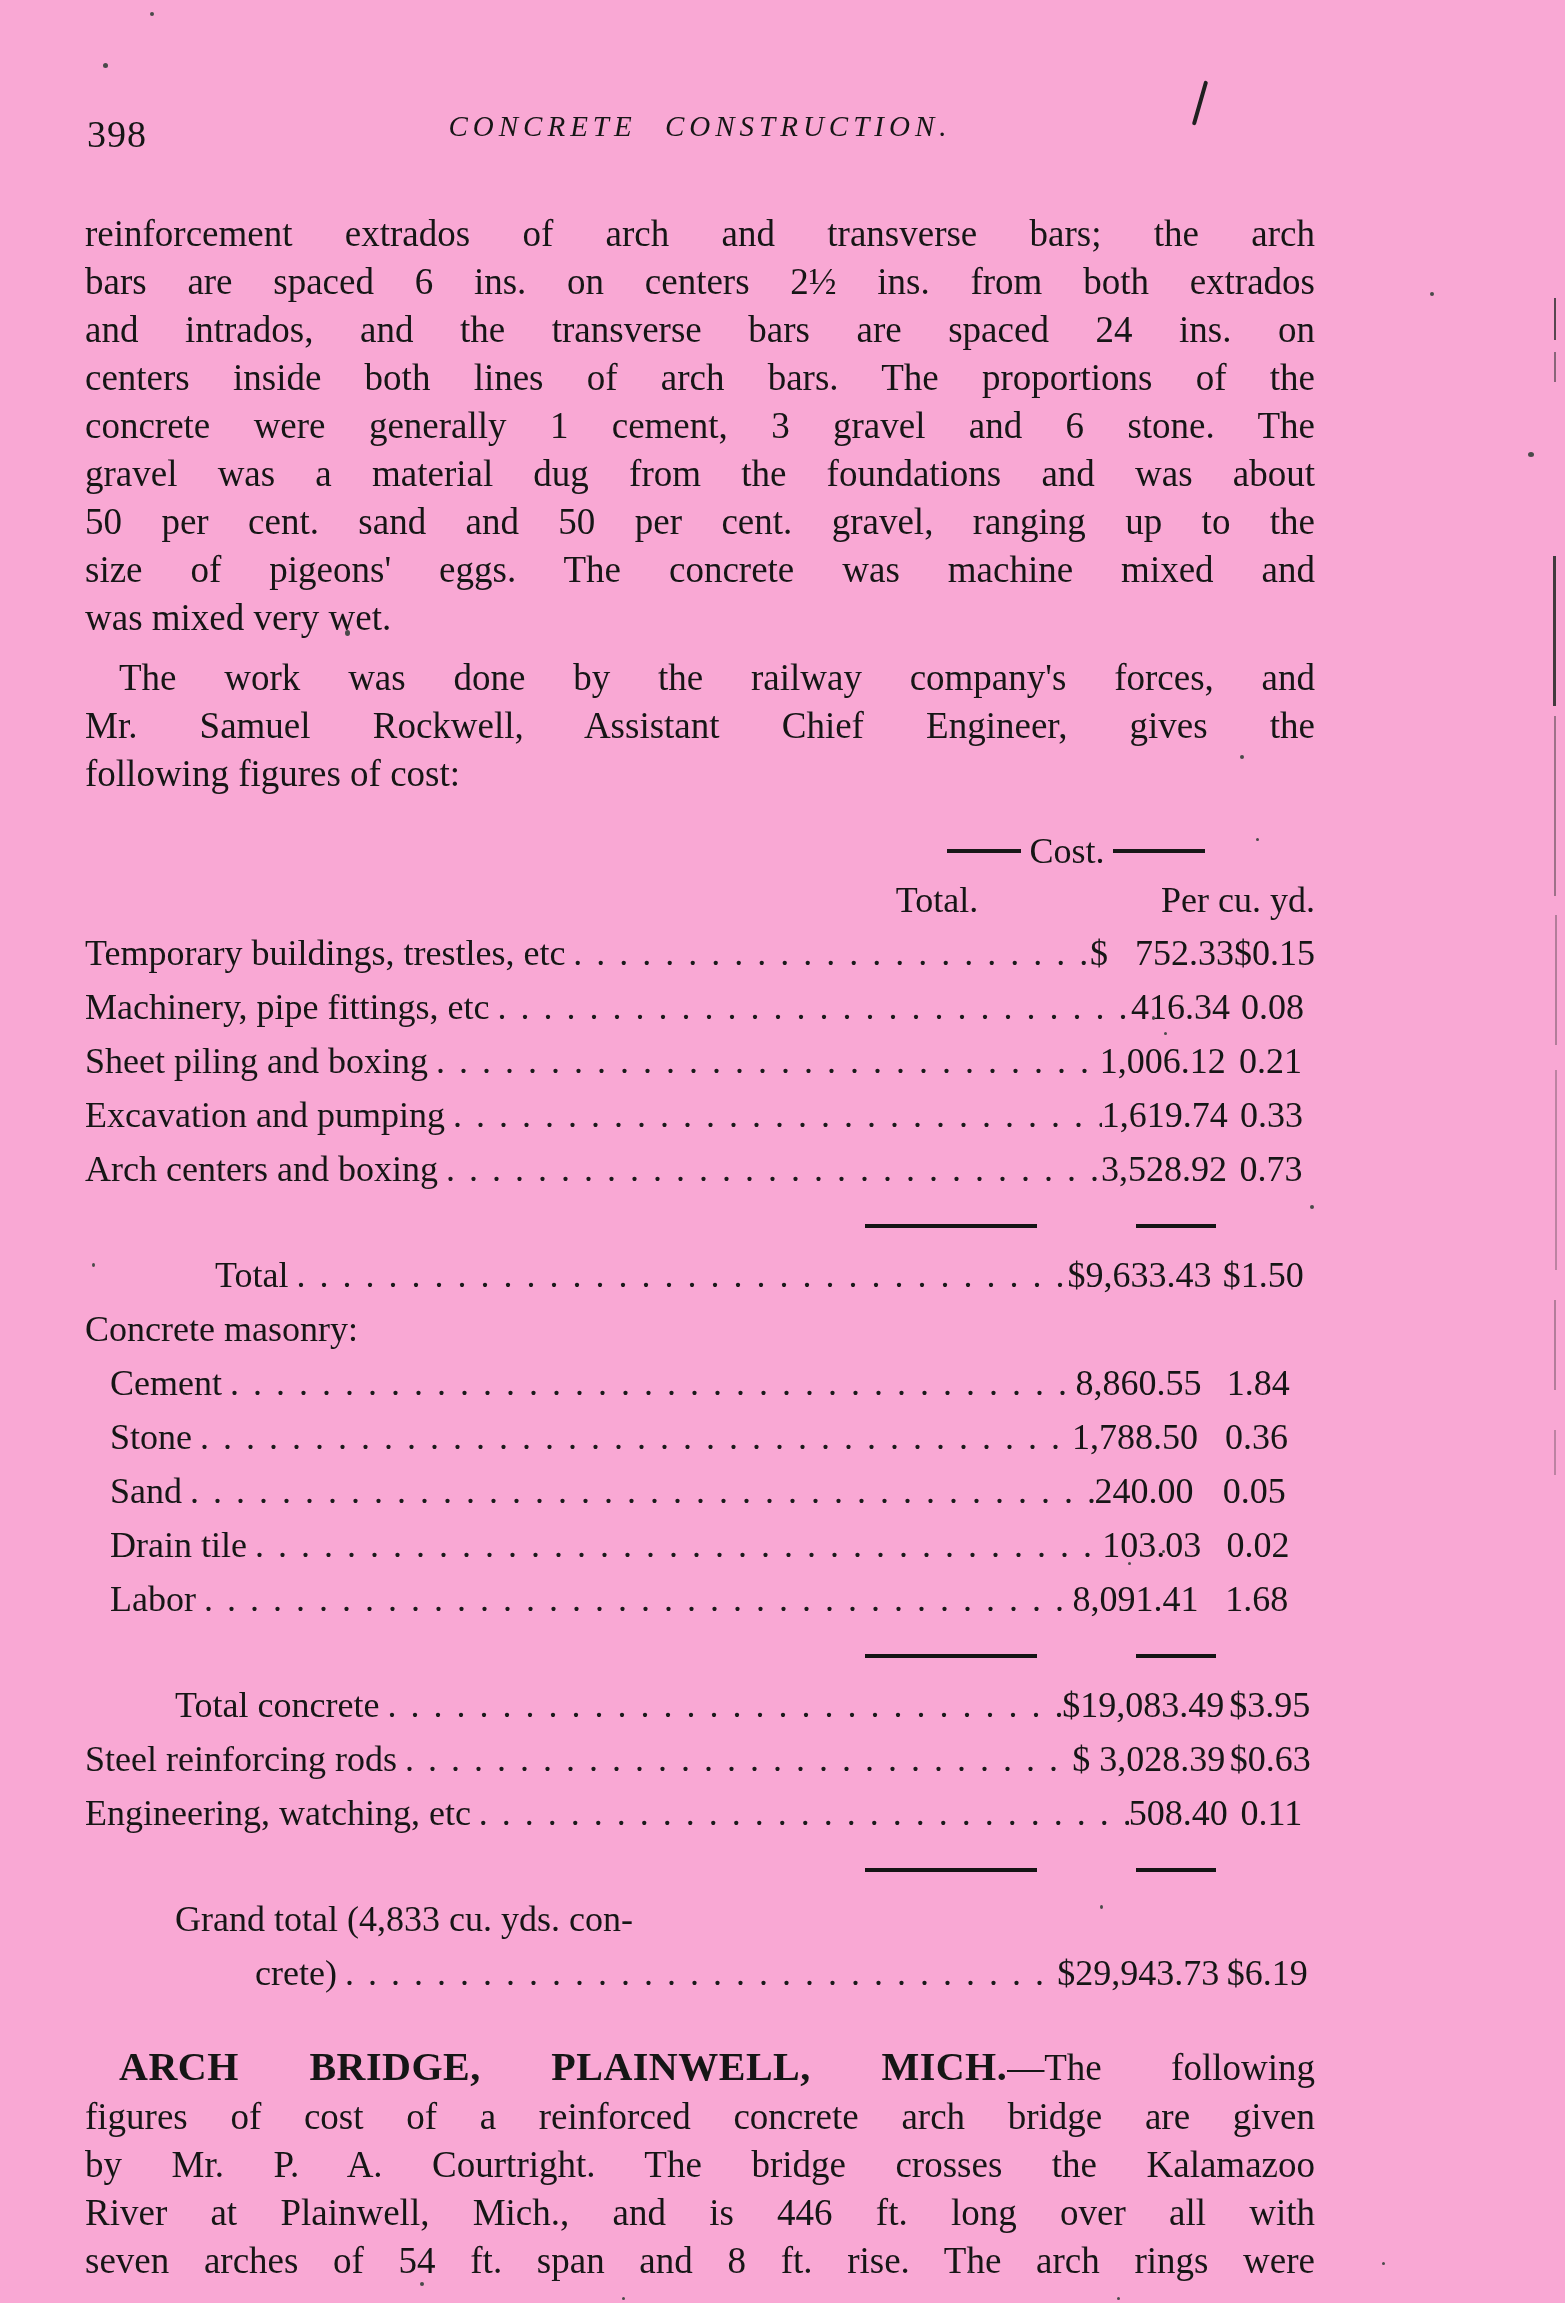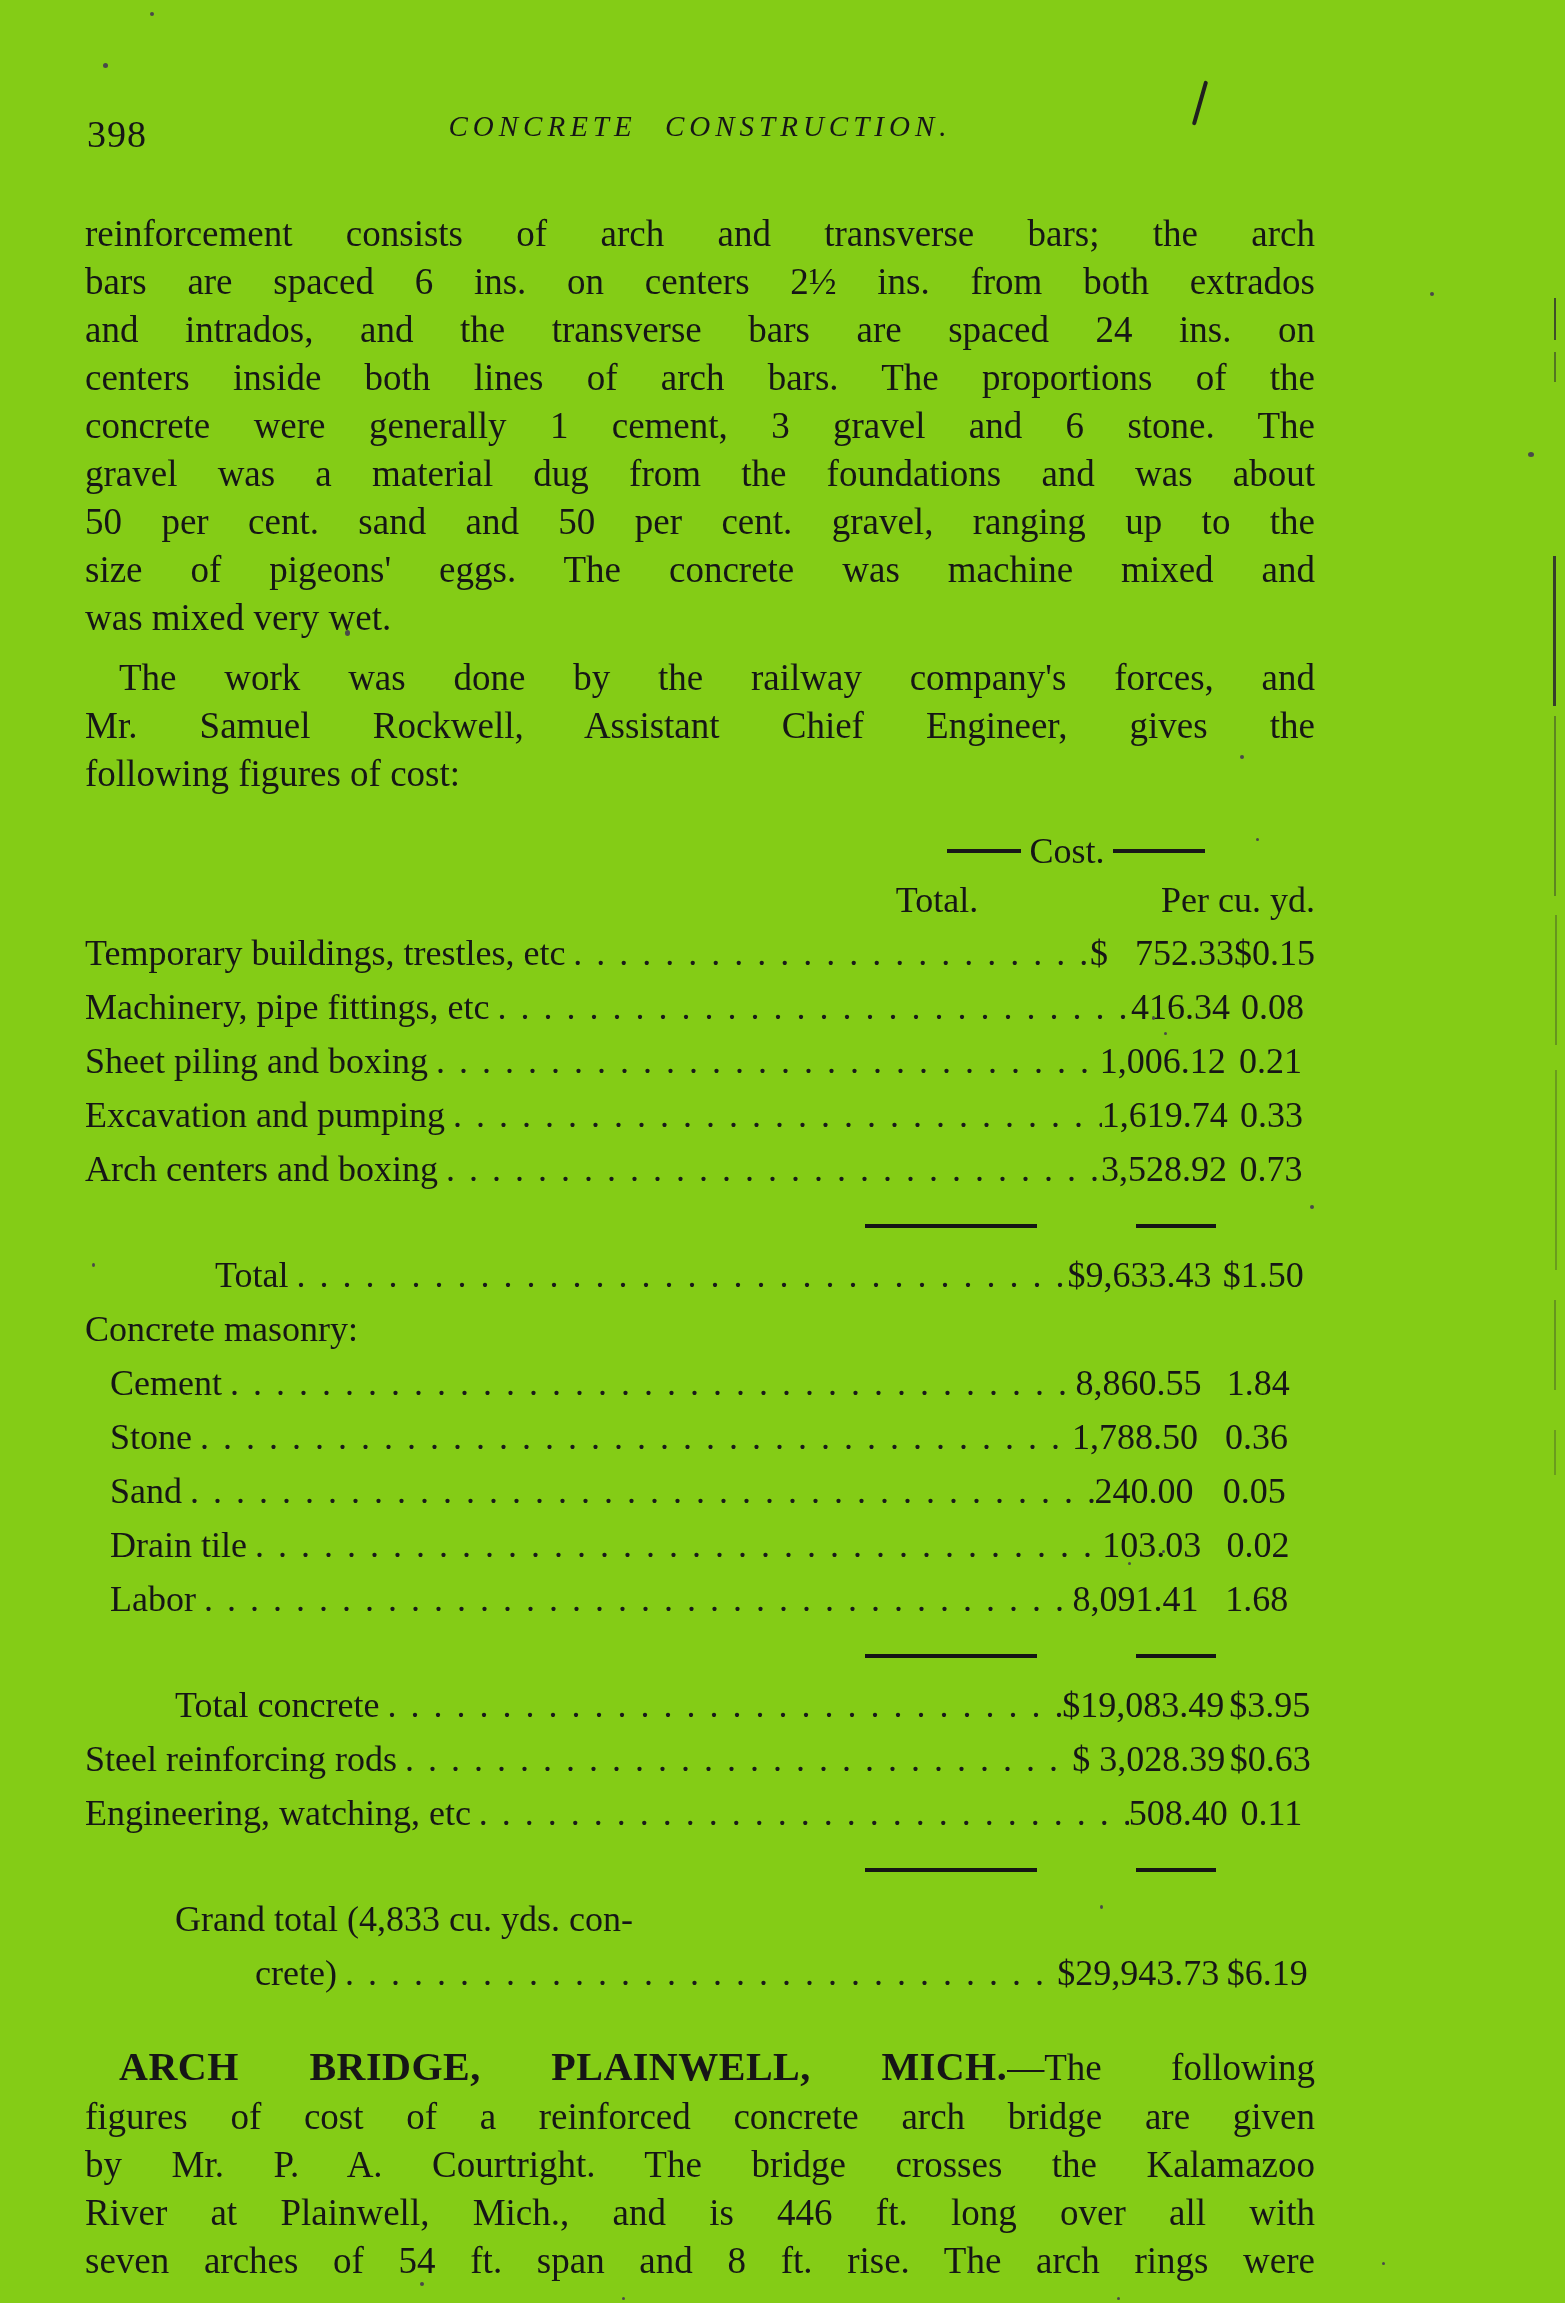--- a/index.html
+++ b/index.html
@@ -1,19 +1,19 @@
 <!DOCTYPE html>
 <html><head>
 <meta charset="utf-8">
 <style>
   html,body{margin:0;padding:0;background:#e8e8e8;}
   .page{
     position:relative;
     width:1565px;height:2303px;
-    background:#84cc16;
+    background:#f9a8d4;
     overflow:hidden;
     font-family:"Liberation Serif","DejaVu Serif",serif;
     color:#161616;
   }
   .content{position:absolute;left:85px;top:108px;width:1230px;}
   
   .running-head{position:relative;height:52px;}
   .page-num{position:absolute;left:2px;top:4px;font-size:38px;letter-spacing:1px;}
   .running-title{
     position:absolute;left:0;right:0;text-align:center;top:2px;
@@ -62,21 +62,21 @@
 <div class="page">
 
   <div class="content">
 
     <div class="running-head">
       <span class="page-num">398</span>
       <span class="running-title">CONCRETE CONSTRUCTION.</span>
     </div>
 
     <div class="para mt-p1">
-        <div class="tl">reinforcement consists of arch and transverse bars; the arch</div>
+        <div class="tl">reinforcement extrados of arch and transverse bars; the arch</div>
         <div class="tl">bars are spaced 6 ins. on centers 2½ ins. from both extrados</div>
         <div class="tl">and intrados, and the transverse bars are spaced 24 ins. on</div>
         <div class="tl">centers inside both lines of arch bars. The proportions of the</div>
         <div class="tl">concrete were generally 1 cement, 3 gravel and 6 stone. The</div>
         <div class="tl">gravel was a material dug from the foundations and was about</div>
         <div class="tl">50 per cent. sand and 50 per cent. gravel, ranging up to the</div>
         <div class="tl">size of pigeons' eggs. The concrete was machine mixed and</div>
         <div class="tl last">was mixed very wet.</div>
       </div>
 

